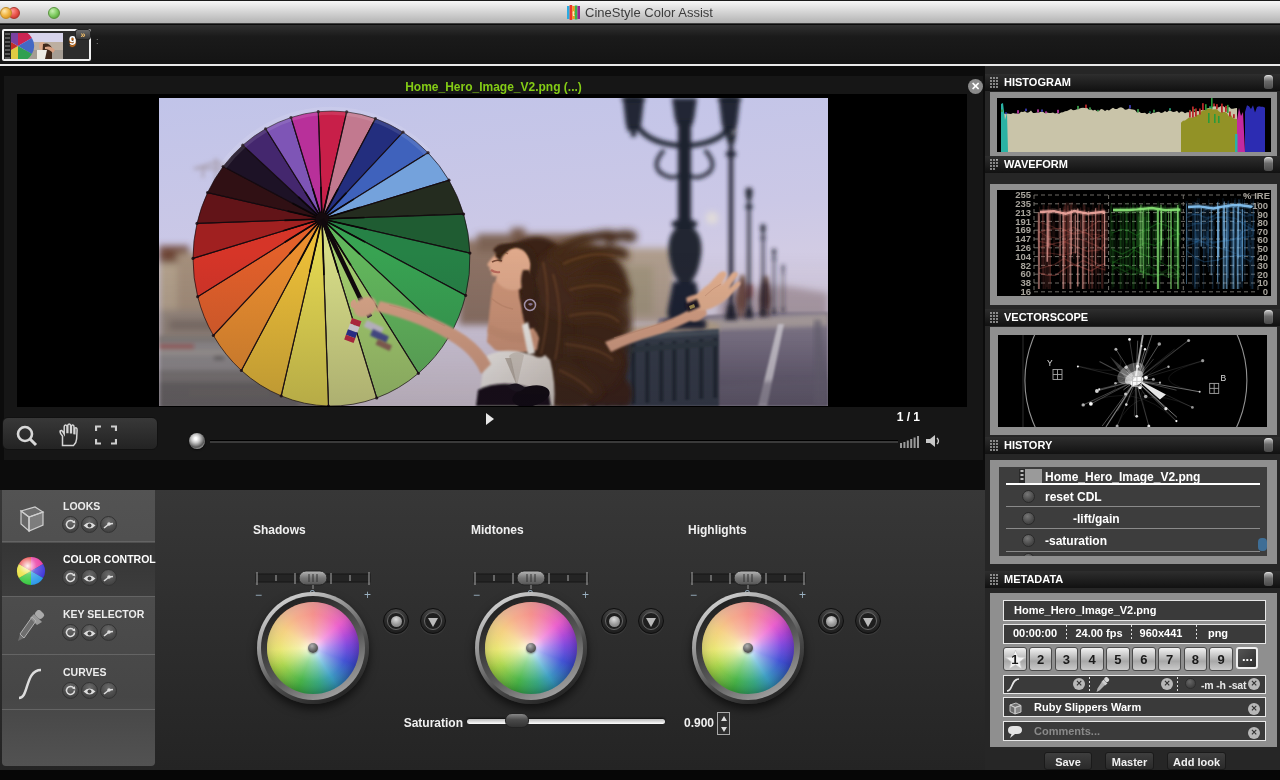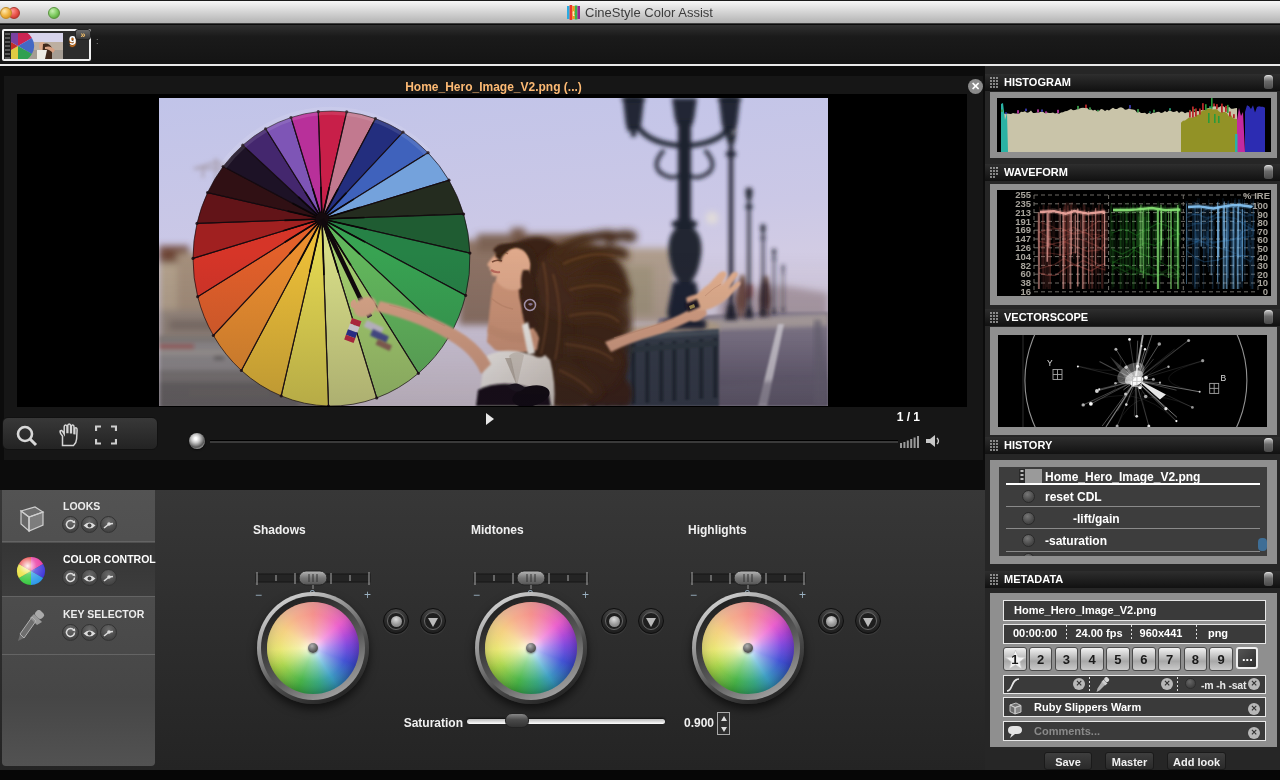--- a/index.html
+++ b/index.html
@@ -13,21 +13,21 @@
 #ticon{display:inline-block;width:13px;height:15px;vertical-align:-3px;margin-right:5px;}
 
 #filmstrip{left:0;top:25px;width:1280px;height:41px;background:linear-gradient(#303030,#1a1a1a 30%,#141414);border-bottom:2px solid #e8e8e8;}
 #thumb{position:absolute;left:2px;top:4px;width:89px;height:32px;background:#2c2c2c;border:2px solid #f0f0f0;border-radius:2px;}
 #thumb .dots{position:absolute;left:1px;top:0;width:5px;height:100%;background:repeating-linear-gradient(#1a1a1a 0 2px,#555 2px 4px);}
 #thumb .num{position:absolute;left:65px;top:2px;color:#fff;font-weight:bold;font-size:13px;text-shadow:0 2px 1px rgba(235,125,25,0.95);}
 #thumb .more{position:absolute;right:-2px;top:-2px;width:16px;height:11px;background:linear-gradient(#6a6a6a,#383838);border-radius:3px;border:1px solid #222;color:#f5c06a;font-size:9px;font-weight:bold;text-align:center;line-height:10px;}
 #fsline{position:absolute;left:96px;top:14px;color:#888;font-size:9px;line-height:5px;}
 
 #viewer{left:4px;top:76px;width:979px;height:384px;background:#161616;}
-#vtitle{position:absolute;left:0;top:4px;width:100%;text-align:center;color:#fdba74;font-size:12px;font-weight:bold;}
+#vtitle{position:absolute;left:0;top:4px;width:100%;text-align:center;color:#84cc16;font-size:12px;font-weight:bold;}
 #vclose{position:absolute;left:964px;top:3px;width:15px;height:15px;border-radius:50%;background:#8a8a8a;color:#fff;font-size:11px;font-weight:bold;text-align:center;line-height:15px;}
 #stage{position:absolute;left:13px;top:18px;width:950px;height:313px;background:#000;}
 #photo{position:absolute;left:142px;top:4px;width:669px;height:308px;background:#cac7e8;overflow:hidden;}
 
 #toolgrp{left:2px;top:417px;width:156px;height:33px;background:linear-gradient(#383838,#232323);border-radius:6px;border:1px solid #111;}
 #seekknob{left:189px;top:433px;width:16px;height:16px;border-radius:50%;background:radial-gradient(circle at 42% 35%,#ffffff 8%,#c8c8c8 30%,#585858 62%,#d0d0d0 88%,#777);box-shadow:0 1px 2px rgba(0,0,0,0.6);}
 #seektrack{left:210px;top:440px;width:688px;height:3px;background:#3a3a3a;border-top:1px solid #000;}
 #playbtn{left:486px;top:413px;width:0;height:0;border-left:8px solid #e8e8e8;border-top:6px solid transparent;border-bottom:6px solid transparent;}
 #counter{left:860px;top:410px;width:60px;color:#fff;font-size:12px;font-weight:bold;text-align:right;}
 
@@ -548,20 +548,37 @@
       <div class="srow" style="top:108px;height:57px;">
         <svg style="position:absolute;left:13px;top:12px" width="32" height="34" viewBox="0 0 32 34">
             <g>
               <rect x="20" y="1" width="9" height="7" rx="3" transform="rotate(45 24.5 4.5)" fill="#aaa"></rect>
               <polygon points="19,4 27,12 22,15 15,8" fill="#9a9a9a"></polygon>
               <path d="M17,7 L5,24 L3,31 L9,28 L21,11 Z" fill="#8a8a8a" opacity="0.55"></path>
               <path d="M17,7 L21,11 L9,28 L5,24 Z" fill="none" stroke="#b0b0b0" stroke-width="1"></path>
             </g>
           </svg>
         <div class="lbl">KEY SELECTOR</div>
+        <div class="btns"><span class="sbtn"><svg width="11" height="11" viewBox="0 0 11 11" style="position:absolute;left:2px;top:2px;">
+                <path d="M8.8,3.2 A4,4 0 1 0 9.5,5.5" fill="none" stroke="#ddd" stroke-width="1.5"></path>
+                <polygon points="9.8,1.2 10.4,4.6 7.2,3.4" fill="#ddd"></polygon>
+              </svg></span><span class="sbtn"><svg width="13" height="9" viewBox="0 0 13 9" style="position:absolute;left:1px;top:4px;">
+                <path d="M0.5,4.5 Q6.5,-1.5 12.5,4.5 Q6.5,10.5 0.5,4.5 Z" fill="#ddd"></path>
+                <circle cx="6.5" cy="4.5" r="2" fill="#444"></circle>
+              </svg></span><span class="sbtn"><svg width="11" height="11" viewBox="0 0 11 11" style="position:absolute;left:2px;top:2px;">
+                <line x1="1" y1="9" x2="6" y2="5" stroke="#ddd" stroke-width="1.6"></line>
+                <line x1="6" y1="5" x2="10" y2="4.5" stroke="#ddd" stroke-width="1.6"></line>
+                <circle cx="6" cy="5" r="1.8" fill="#ddd"></circle>
+              </svg></span></div>
+      </div>
+      <div class="srow" style="top:166px;height:54px;">
+        <svg style="position:absolute;left:13px;top:10px" width="32" height="36" viewBox="0 0 32 36">
+            <path d="M4,32 C14,32 10,4 26,4" stroke="#ddd" stroke-width="2.5" fill="none"></path>
+          </svg>
+        <div class="lbl">CURVES</div>
         <div class="btns"><span class="sbtn"><svg width="11" height="11" viewBox="0 0 11 11" style="position:absolute;left:2px;top:2px;">
                 <path d="M8.8,3.2 A4,4 0 1 0 9.5,5.5" fill="none" stroke="#ddd" stroke-width="1.5"></path>
                 <polygon points="9.8,1.2 10.4,4.6 7.2,3.4" fill="#ddd"></polygon>
               </svg></span><span class="sbtn"><svg width="13" height="9" viewBox="0 0 13 9" style="position:absolute;left:1px;top:4px;">
                 <path d="M0.5,4.5 Q6.5,-1.5 12.5,4.5 Q6.5,10.5 0.5,4.5 Z" fill="#ddd"></path>
                 <circle cx="6.5" cy="4.5" r="2" fill="#444"></circle>
               </svg></span><span class="sbtn"><svg width="11" height="11" viewBox="0 0 11 11" style="position:absolute;left:2px;top:2px;">
                 <line x1="1" y1="9" x2="6" y2="5" stroke="#ddd" stroke-width="1.6"></line>
                 <line x1="6" y1="5" x2="10" y2="4.5" stroke="#ddd" stroke-width="1.6"></line>
                 <circle cx="6" cy="5" r="1.8" fill="#ddd"></circle>
@@ -762,21 +779,21 @@
         <rect x="208" y="6.200857535387261" width="1.6" height="6" fill="#2a9a3a"></rect>
         <rect x="211" y="15" width="1.6" height="10" fill="#2a9a3a"></rect>
         <rect x="214" y="-3.229227162833375" width="1.6" height="14" fill="#2a9a3a"></rect>
         <rect x="217" y="16" width="1.6" height="9" fill="#2a9a3a"></rect>
         <rect x="221" y="18" width="1.6" height="7" fill="#2a9a3a"></rect>
         <rect x="230" y="6.863056133331295" width="1.6" height="8" fill="#2a9a3a"></rect>
         <path d="M240,54 L240,22 L242,10 L244,18 L246,14 L248,54 Z" fill="#c42aa0"></path>
         <rect x="238" y="36" width="2.5" height="18" fill="#2ab2a4"></rect>
         <path d="M248,54 L248,18 L248,14.1 L250,7.2 L252,8.2 L254,11.1 L256,7.2 L258,14.5 L260,9.1 L262,8.3 L264,8.8 L266,8.8 L268,9.8 L268,54 Z" fill="#2c2cb2"></path>
       </svg>
-    <div class="sechdr" style="top:98px;padding-left:9px;">
+    <div class="sechdr" style="top:90px;padding-left:9px;">
         <svg class="grip" viewBox="0 0 8 11">
           <g fill="#bbb">
             <circle cx="1" cy="1" r="0.9"></circle>
             <circle cx="4" cy="1" r="0.9"></circle>
             <circle cx="7" cy="1" r="0.9"></circle>
             <circle cx="1" cy="4" r="0.9"></circle>
             <circle cx="4" cy="4" r="0.9"></circle>
             <circle cx="7" cy="4" r="0.9"></circle>
             <circle cx="1" cy="7" r="0.9"></circle>
             <circle cx="4" cy="7" r="0.9"></circle>

